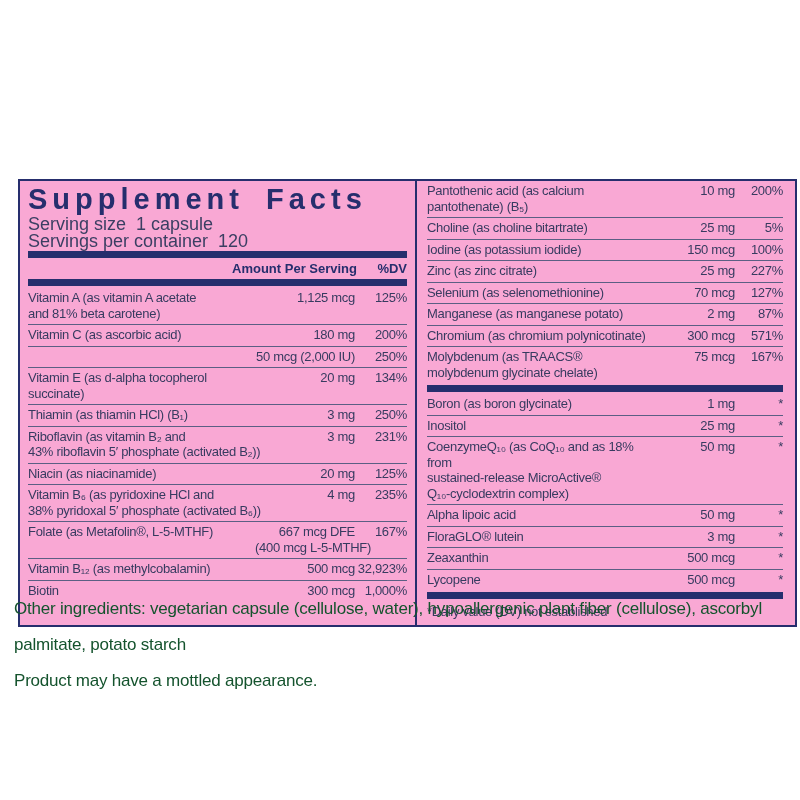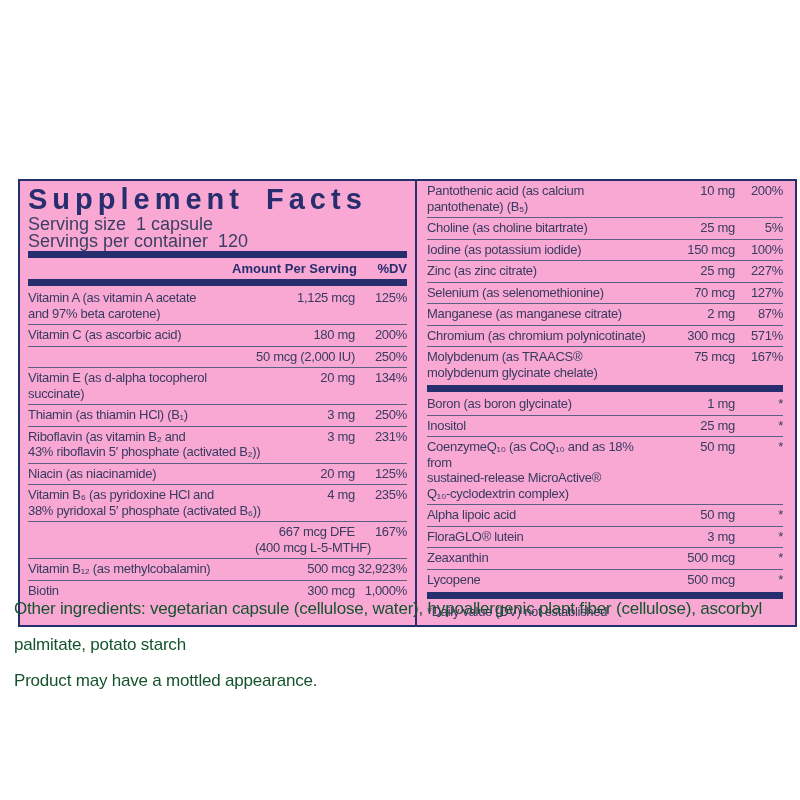--- a/index.html
+++ b/index.html
@@ -59,21 +59,21 @@
     <div class="bar"></div>
     <div class="rows">
 
         <div class="row">
           <span class="dv">125%</span>
           <span class="amt">
             <div>1,125 mcg</div>
             <div></div>
           </span>
           <span class="name">Vitamin A (as vitamin A acetate</span>
-          <div class="name2">and 97% beta carotene)</div>
+          <div class="name2">and 81% beta carotene)</div>
         </div>
 
         <div class="row">
           <span class="dv">200%</span>
           <span class="amt">
             <div>180 mg</div>
             <div></div>
           </span>
           <span class="name">Vitamin C (as ascorbic acid)</span>
           <div class="name2"></div>
@@ -137,20 +137,21 @@
           <span class="name">Vitamin B₆ (as pyridoxine HCl and</span>
           <div class="name2">38% pyridoxal 5′ phosphate (activated B₆))</div>
         </div>
 
         <div class="row">
           <span class="dv">167%</span>
           <span class="amt">
             <div>667 mcg DFE</div>
             <div>(400 mcg L-5-MTHF)</div>
           </span>
+          <span class="name">Folate (as Metafolin®, L-5-MTHF)</span>
           <div class="name2"></div>
         </div>
 
         <div class="row">
           <span class="dv">32,923%</span>
           <span class="amt">
             <div>500 mcg</div>
             <div></div>
           </span>
           <span class="name">Vitamin B₁₂ (as methylcobalamin)</span>
@@ -216,21 +217,21 @@
           </span>
           <span class="name">Selenium (as selenomethionine)</span>
           <div class="name2"></div>
         </div>
 
         <div class="row">
           <span class="dv">87%</span>
           <span class="amt">
             <div>2 mg</div>
           </span>
-          <span class="name">Manganese (as manganese citrate)</span>
+          <span class="name">Manganese (as manganese potato)</span>
           <div class="name2"></div>
         </div>
 
         <div class="row">
           <span class="dv">571%</span>
           <span class="amt">
             <div>300 mcg</div>
           </span>
           <span class="name">Chromium (as chromium polynicotinate)</span>
           <div class="name2"></div>

